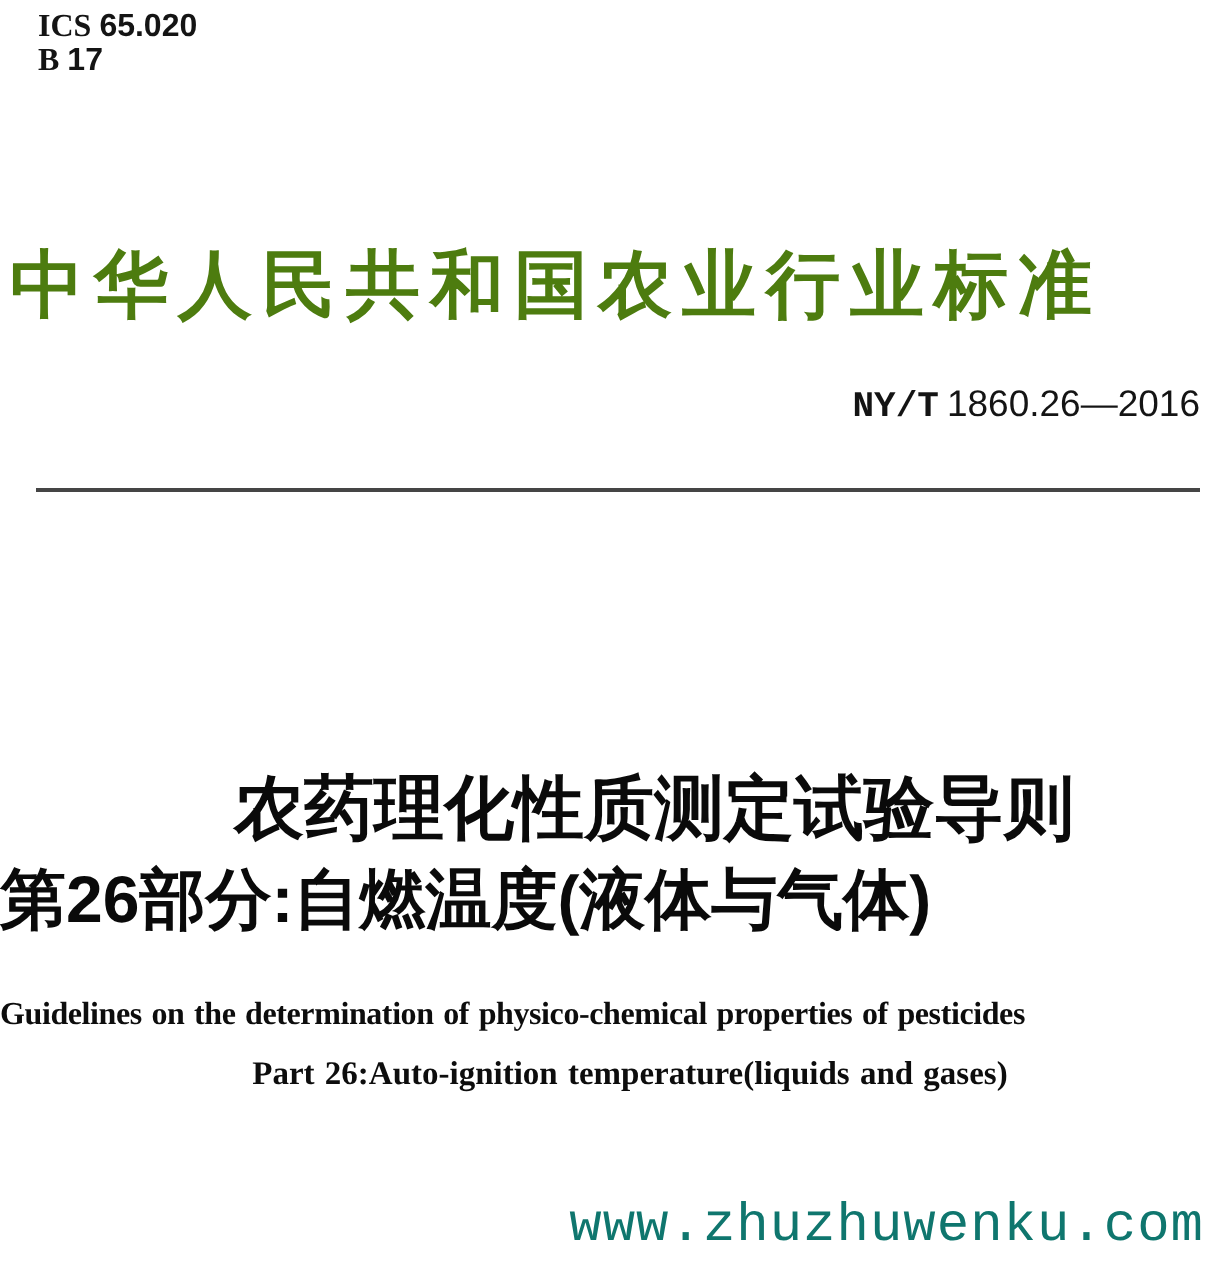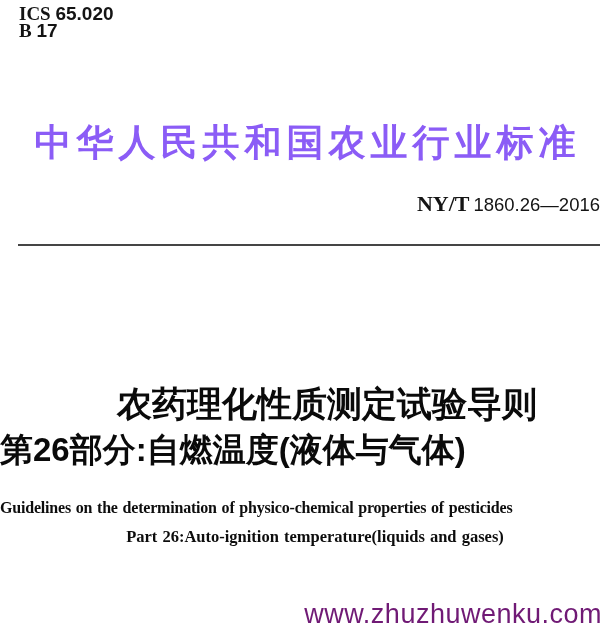--- a/index.html
+++ b/index.html
@@ -15,21 +15,21 @@
     overflow: hidden;
     font-family: "Liberation Serif", serif;
     color: #111111;
   }
 
   
   .ics-block {
     position: absolute;
     left: 19px;
     top: 5px;
-    font-size: 19px;
+    font-size: 16px;
     font-weight: bold;
     line-height: 17px;
     color: #141414;
   }
   .ics-label { font-family: "Liberation Serif", serif; }
   .ics-value { font-family: "Liberation Sans", sans-serif; font-weight: bold; }
 
   
   .logo {
     position: absolute;
@@ -42,42 +42,42 @@
     letter-spacing: 14px;
     color: #090909;
   }
 
   
   .main-title {
     position: absolute;
     top: 118px;
     left: 0;
     width: 610px;
-    text-align: center;
+    text-align: left;
     font-size: 37px;
     font-weight: bold;
     letter-spacing: 5px;
     text-indent: 5px;
-    color: #8b5cf6;
+    color: #4d7c0f;
     font-family: "Liberation Sans", sans-serif;
     white-space: nowrap;
   }
 
   
   .std-number {
     position: absolute;
     top: 191px;
     right: 10px;
     white-space: nowrap;
     color: #141414;
   }
   .std-prefix {
-    font-family: Liberation Serif, serif;
+    font-family: Liberation Mono, monospace;
     font-weight: bold;
-    font-size: 22px;
+    font-size: 18px;
   }
   .std-value {
     font-family: "Liberation Sans", sans-serif;
     font-weight: normal;
     font-size: 18.5px;
   }
 
   
   .rule {
     position: absolute;
@@ -141,24 +141,24 @@
     font-family: "Liberation Serif", serif;
     white-space: nowrap;
   }
 
   
   .watermark {
     position: absolute;
     top: 599px;
     right: 8px;
     font-size: 27px;
-    font-family: Liberation Sans, sans-serif;
+    font-family: Liberation Mono, monospace;
     font-weight: normal;
     letter-spacing: 0.5px;
-    color: #701a75;
+    color: #0f766e;
     white-space: nowrap;
   }
 </style>
 </head>
 <body>
 
 <div class="page">
 
   <div class="ics-block">
     <div>

